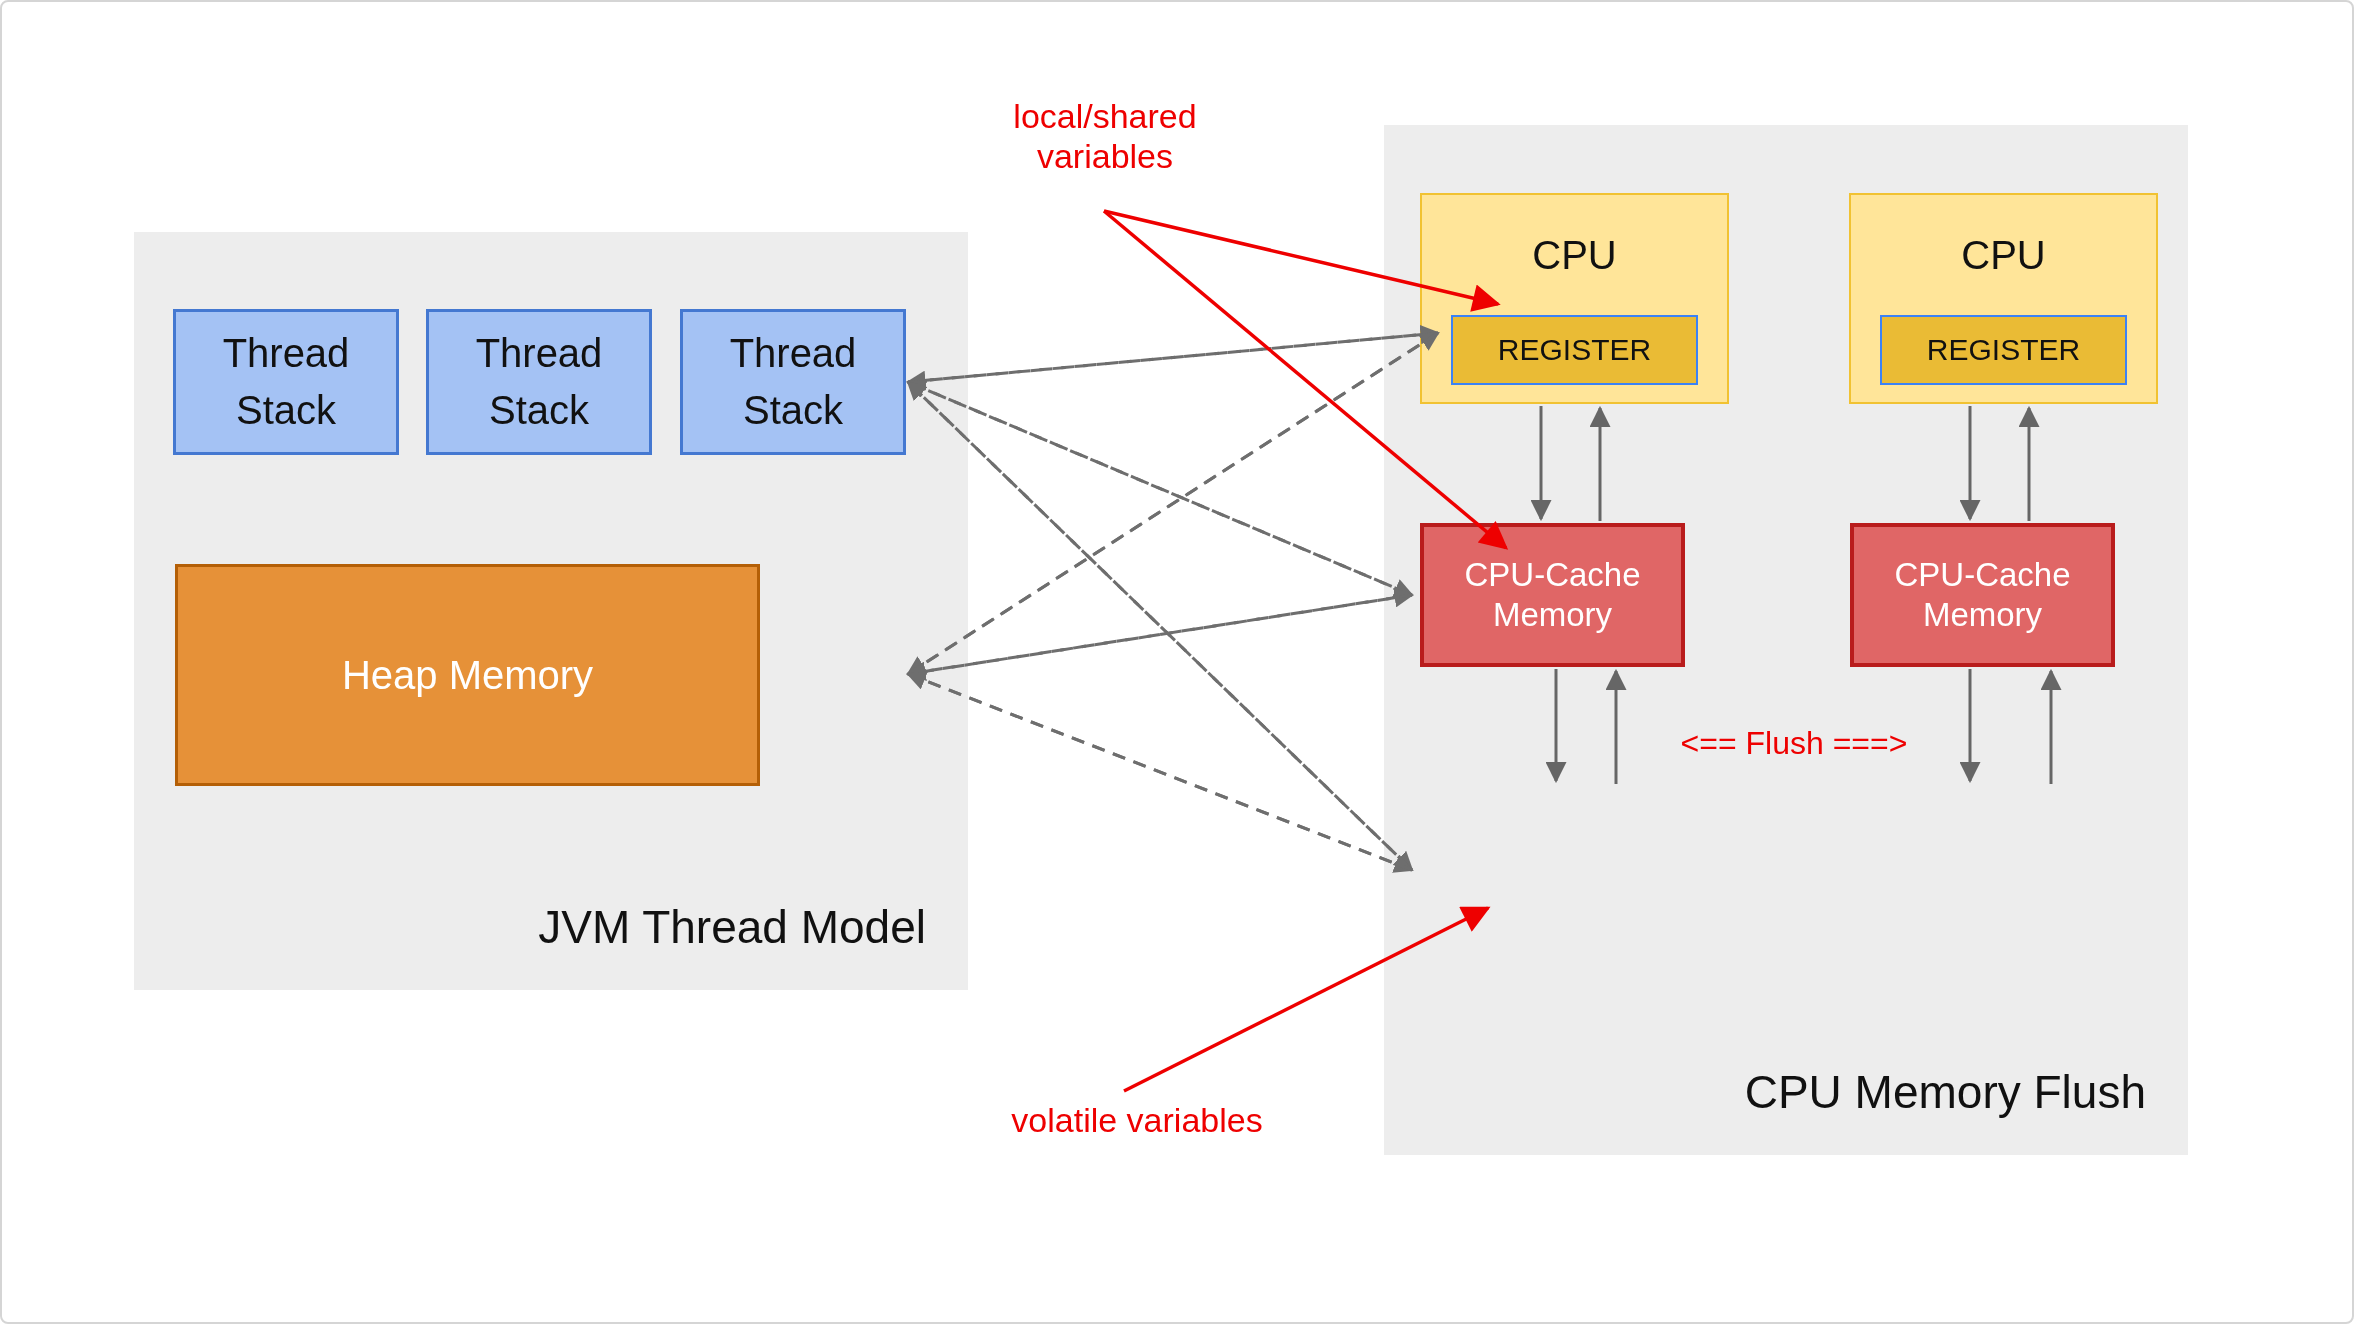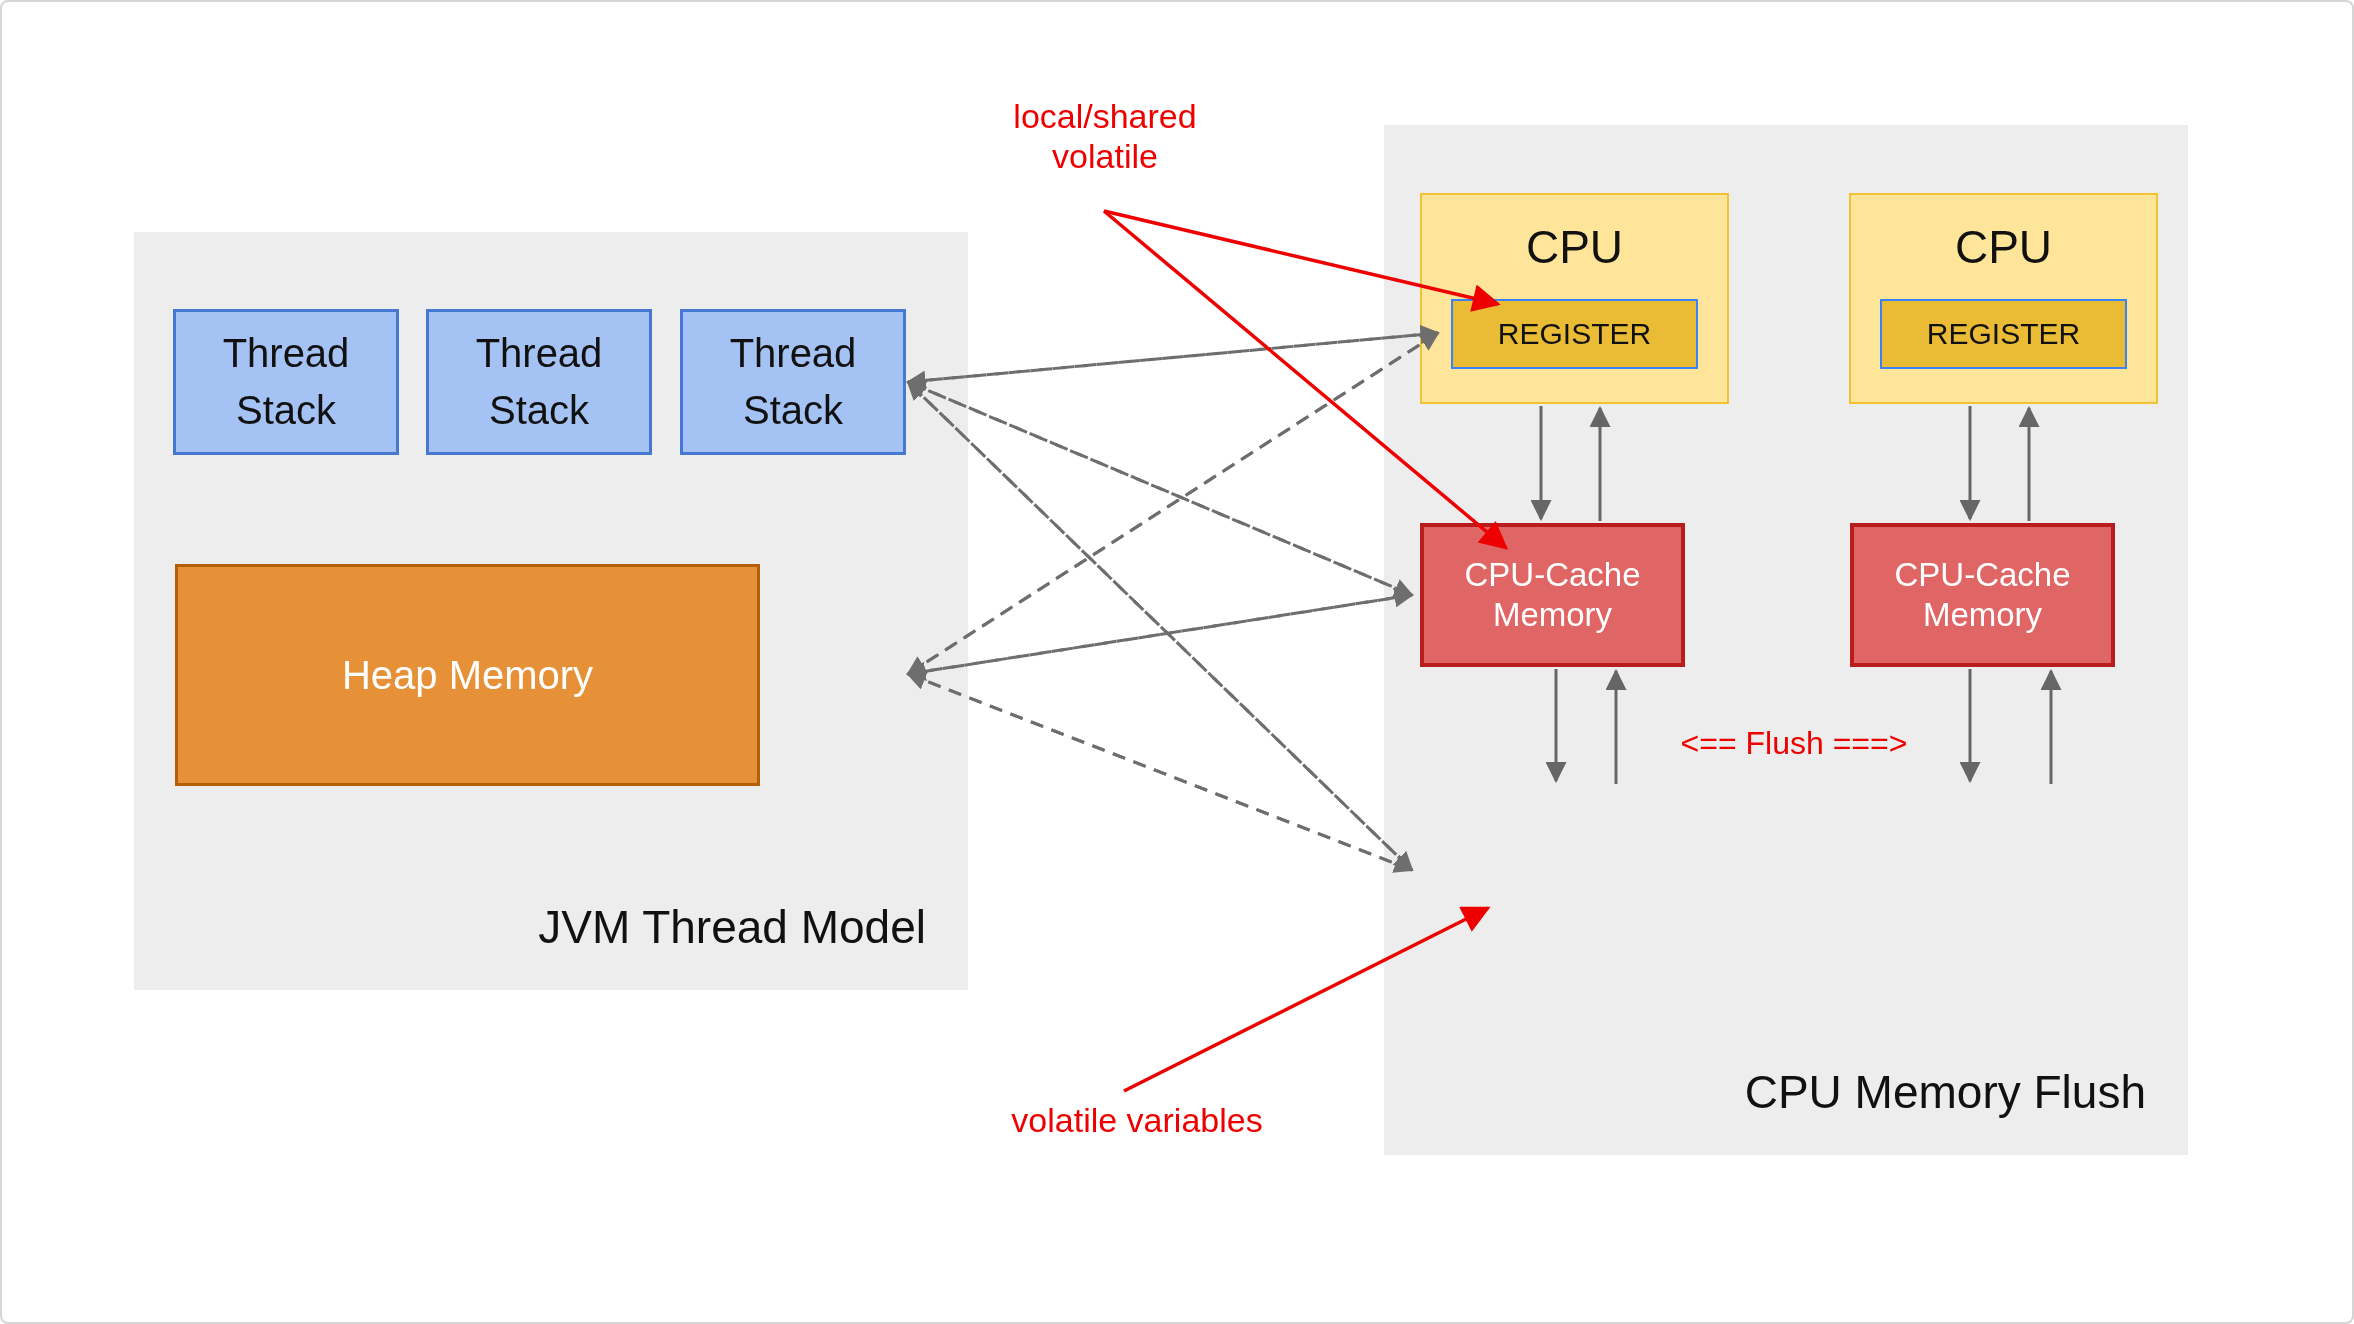--- a/index.html
+++ b/index.html
@@ -72,24 +72,24 @@
     width: 309px;
     height: 211px;
     background: #ffe599;
     border: 2px solid #f1c232;
     flex-direction: column;
     justify-content: flex-start;
   }
   .cpu-0 { left: 36px; }
   .cpu-1 { left: 465px; }
   .cpu-title {
-    height: 104px;
+    height: 120px;
     display: flex;
     align-items: center;
-    font-size: 46px;
+    font-size: 40px;
     color: #111111;
   }
   .register {
     box-sizing: border-box;
     width: 247px;
     height: 70px;
     background: #eabb35;
     border: 2px solid #3b82f6;
     display: flex;
     align-items: center;
@@ -182,21 +182,21 @@
     </div>
     <div class="node cache cache-0 pre">CPU-Cache
 Memory</div>
     <div class="node cache cache-1 pre">CPU-Cache
 Memory</div>
     <div class="flush-label">&lt;== Flush ===&gt;</div>
     <div class="panel-title">CPU Memory Flush</div>
   </div>
 
   <div class="annotation ann-local-shared pre">local/shared
-volatile</div>
+variables</div>
   <div class="annotation ann-volatile">volatile variables</div>
 
   <svg class="arrows" viewBox="0 0 2354 1324" xmlns="http://www.w3.org/2000/svg">
     <defs>
       <marker id="mGray" viewBox="0 0 10 10" refX="9" refY="5" markerWidth="7" markerHeight="7" orient="auto">
         <path d="M0 0 L10 5 L0 10 z" fill="#666666"></path>
       </marker>
       <marker id="mDash" viewBox="0 0 10 10" refX="9" refY="5" markerWidth="6.5" markerHeight="6.5" orient="auto">
         <path d="M0 0 L10 5 L0 10 z" fill="#6e6e6e"></path>
       </marker>

